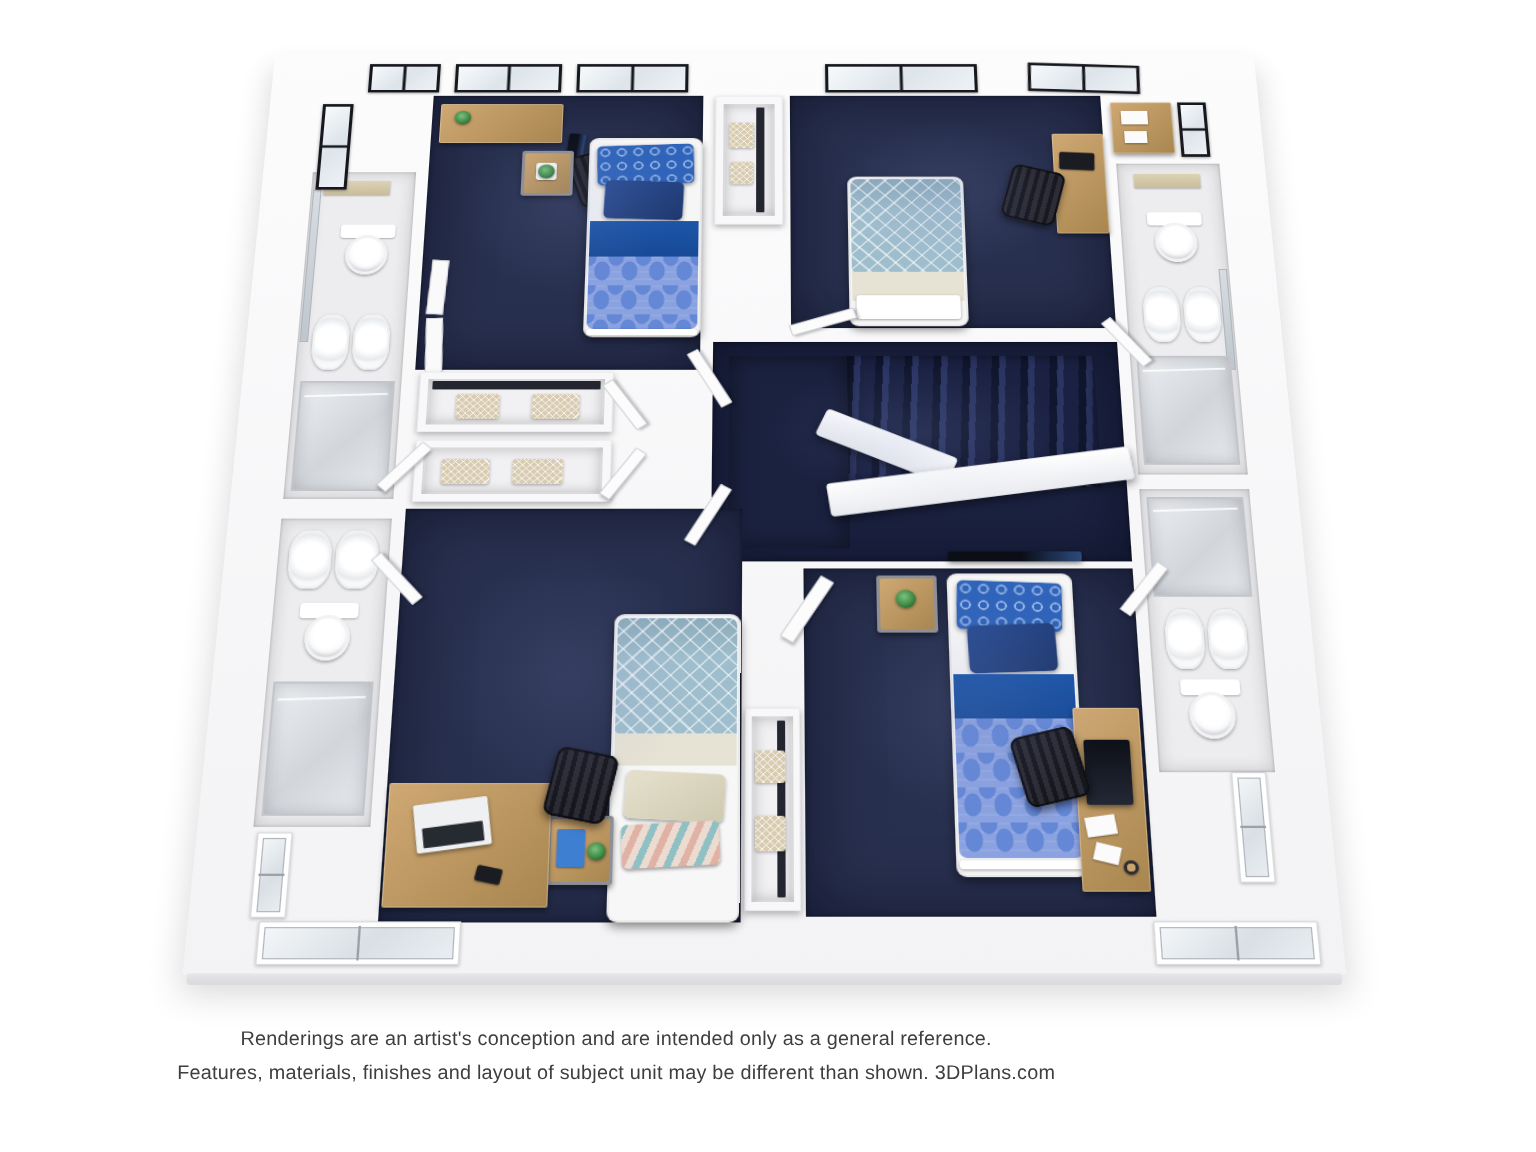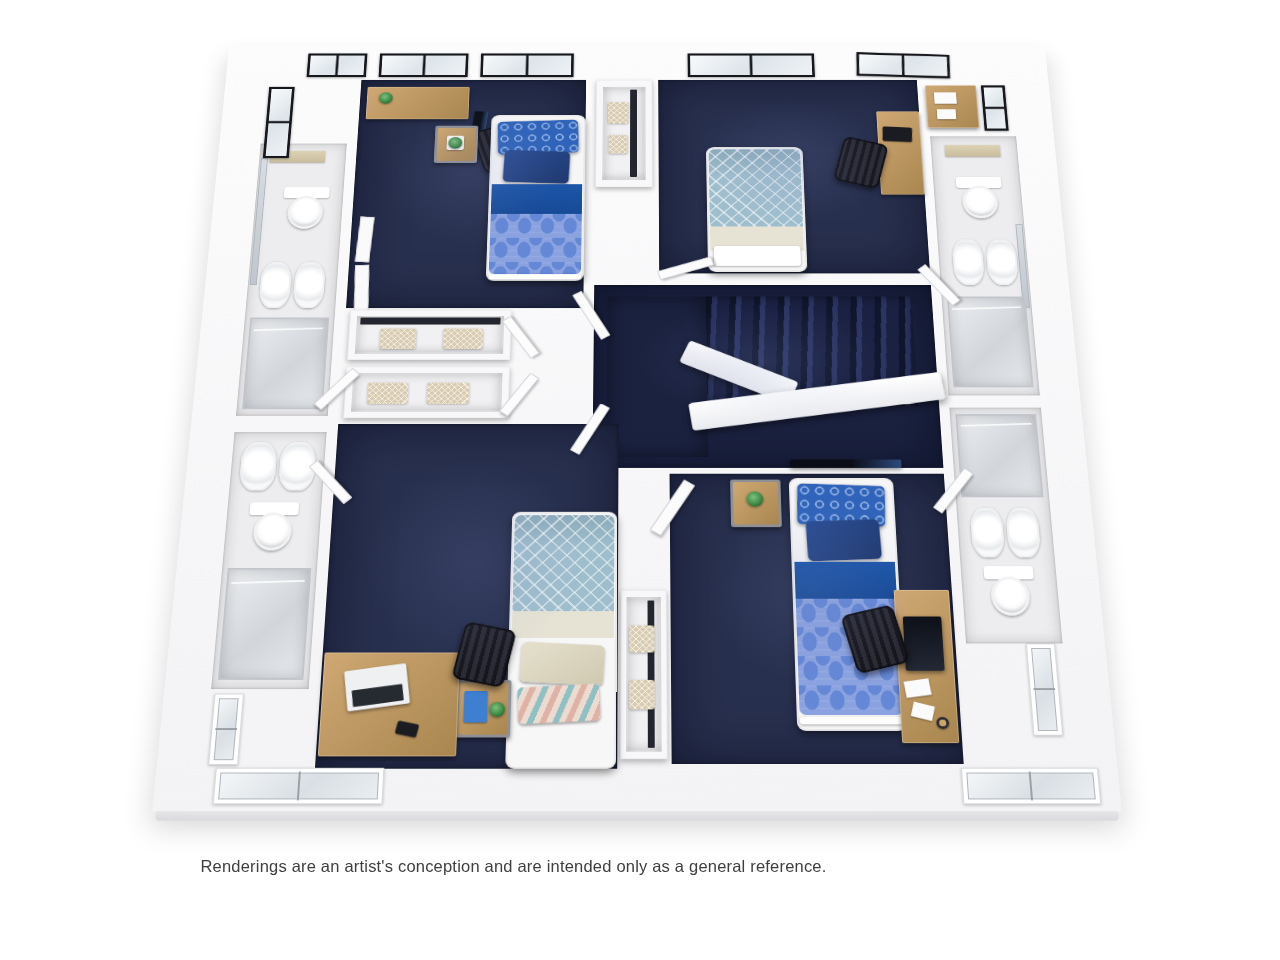--- a/index.html
+++ b/index.html
@@ -296,15 +296,16 @@
     <div class="winD winDv" style="left:52px;top:60px;width:30px;height:100px;"></div>
     <div class="winD winDv" style="left:890px;top:58px;width:28px;height:64px;"></div>
     <div class="winW" style="left:60px;top:894px;width:170px;height:38px;"></div>
     <div class="winW" style="left:812px;top:894px;width:138px;height:38px;"></div>
     <div class="winW winWv" style="left:52px;top:815px;width:30px;height:76px;"></div>
     <div class="winW winWv" style="left:888px;top:760px;width:30px;height:100px;"></div>
   </div>
 
   <div class="caption">
     <div>Renderings are an artist's conception and are intended only as a general reference.</div>
+    <div>Features, materials, finishes and layout of subject unit may be different than shown. 3DPlans.com</div>
   </div>
 
 </div>
 
 </body></html>

